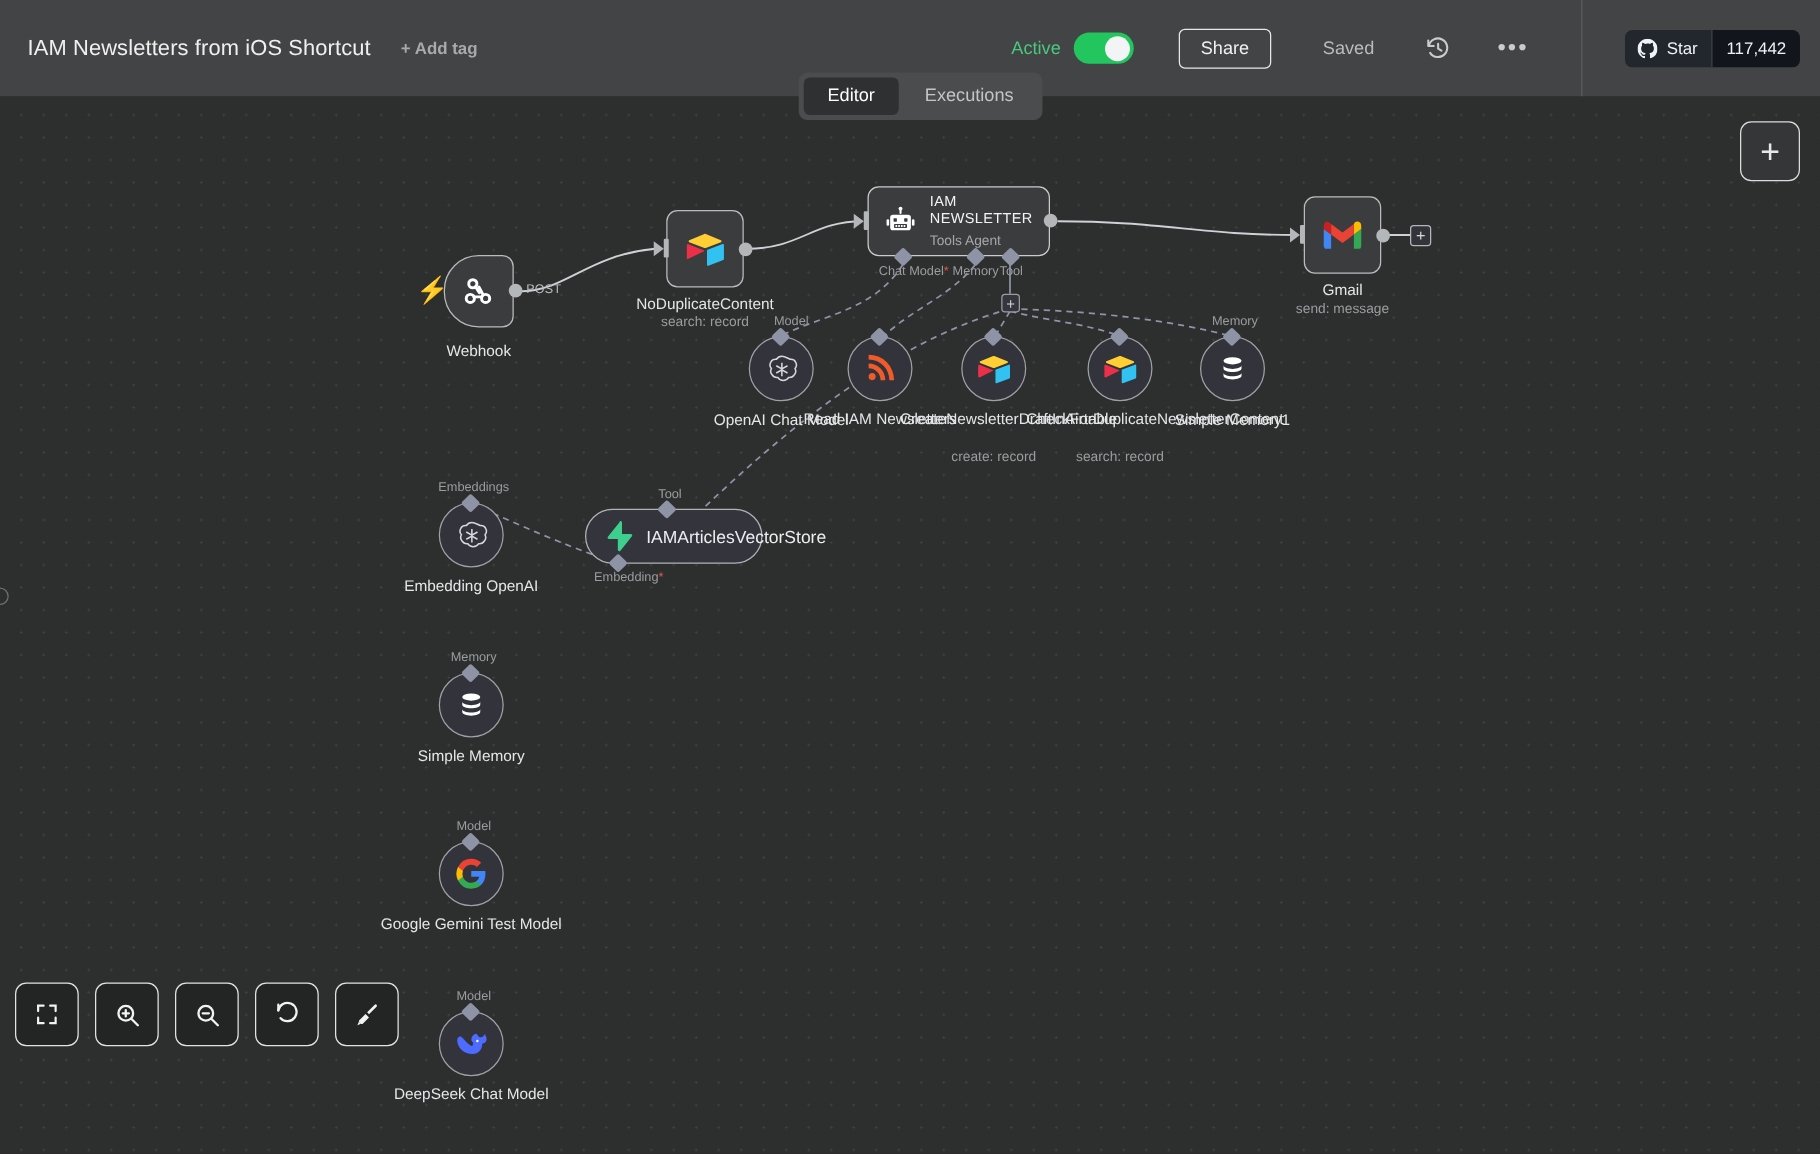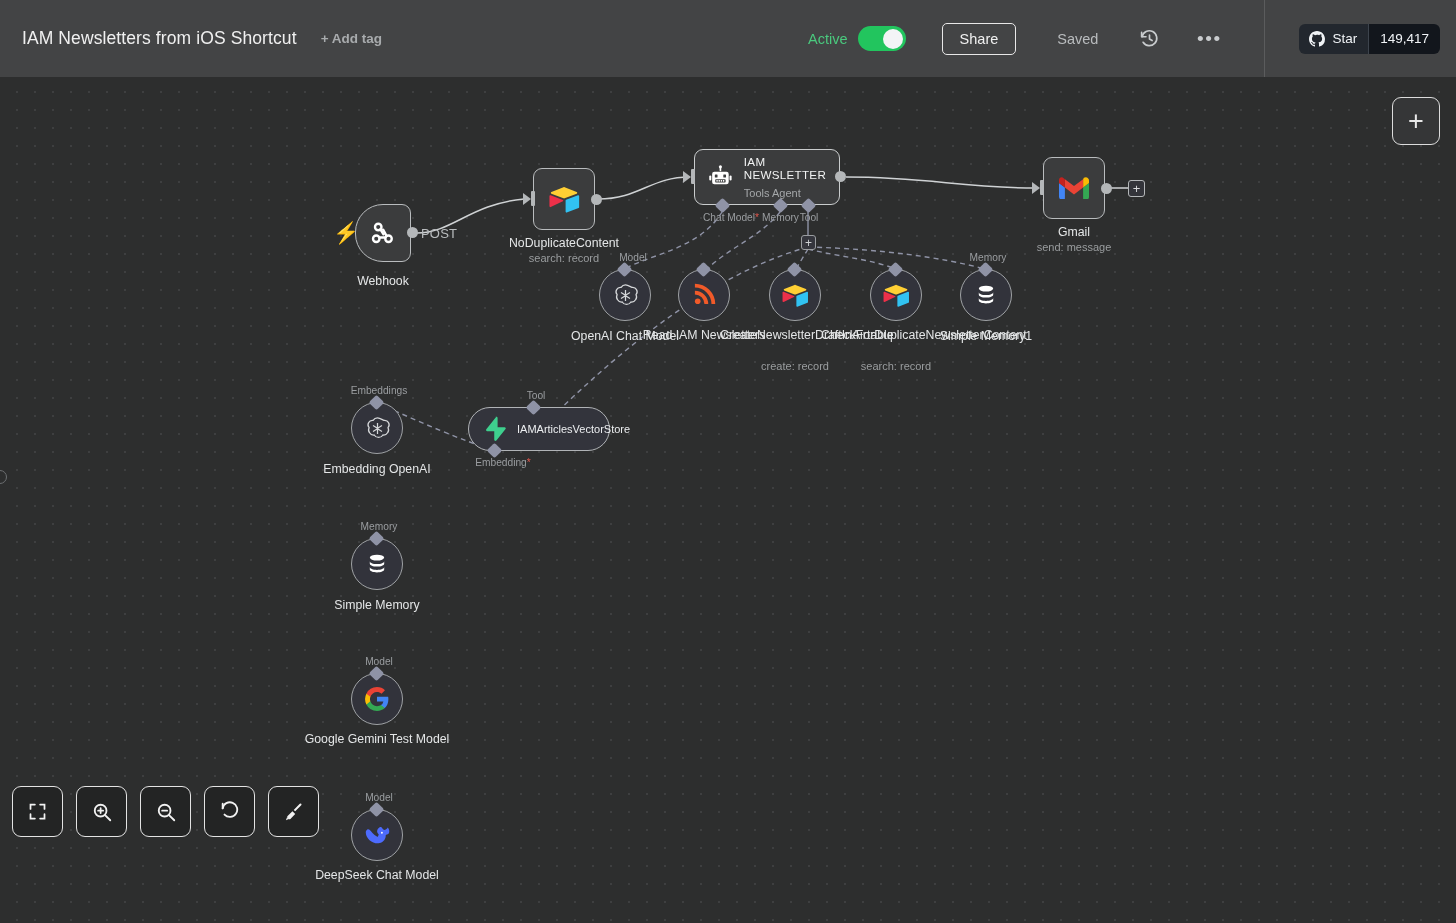--- a/index.html
+++ b/index.html
@@ -169,36 +169,36 @@
   }
   .req-star { color: #e2574c; }
 
   
   .pill-node {
     width: 142px; height: 44px; border-radius: 22px;
     background: #33343c; border: 1.2px solid #b0b3b6;
     display: flex; align-items: center; gap: 10px; padding-left: 14px;
     cursor: pointer;
   }
-  .pill-label { font-size: 11px; color: #eceef0; line-height: 13px; width: 92px; }
+  .pill-label { font-size: 14px; color: #eceef0; line-height: 13px; width: 92px; }
 
   .mini-plus {
     position: absolute; width: 15px; height: 15px; border-radius: 3px;
     border: 1.2px solid #9a9da0; background: #35363d;
     display: flex; align-items: center; justify-content: center;
     color: #cfd2d4; font-size: 12px; line-height: 1; cursor: pointer;
   }
   .end-plus {
     position: absolute; width: 17px; height: 17px; border-radius: 3px;
     border: 1.3px solid #b4b7b9; background: #33343a;
     display: flex; align-items: center; justify-content: center;
     color: #d8dadc; font-size: 13px; line-height: 1; cursor: pointer;
   }
   .edge-label {
-    position: absolute; font-size: 13px; color: #b9bcbe; letter-spacing: .2px;
+    position: absolute; font-size: 10px; color: #b9bcbe; letter-spacing: .2px;
   }
   .bolt { position: absolute; color: #ff6d5a; font-size: 21px; line-height: 1; }
 
   
   .bottom-tools {
     position: absolute; left: 12px; top: 786px; display: flex; gap: 13px; z-index: 30;
   }
   .tool-btn {
     width: 51px; height: 51px; border-radius: 9px;
     background: #232424; border: 1.3px solid #e3e3e3;
@@ -249,26 +249,30 @@
 
         <div class="hdr-divider"></div>
 
         <div class="gh-badge">
           <div class="gh-star">
             <svg width="16" height="16" viewBox="0 0 16 16" fill="#f0f3f6">
               <path d="M8 0C3.58 0 0 3.58 0 8c0 3.54 2.29 6.53 5.47 7.59.4.07.55-.17.55-.38 0-.19-.01-.82-.01-1.49-2.01.37-2.53-.49-2.69-.94-.09-.23-.48-.94-.82-1.13-.28-.15-.68-.52-.01-.53.63-.01 1.08.58 1.23.82.72 1.21 1.87.87 2.33.66.07-.52.28-.87.51-1.07-1.78-.2-3.64-.89-3.64-3.95 0-.87.31-1.59.82-2.15-.08-.2-.36-1.02.08-2.12 0 0 .67-.21 2.2.82a7.4 7.4 0 0 1 2-.27c.68 0 1.36.09 2 .27 1.53-1.04 2.2-.82 2.2-.82.44 1.1.16 1.92.08 2.12.51.56.82 1.27.82 2.15 0 3.07-1.87 3.75-3.65 3.95.29.25.54.73.54 1.48 0 1.07-.01 1.93-.01 2.2 0 .21.15.46.55.38A8.01 8.01 0 0 0 16 8c0-4.42-3.58-8-8-8z"></path>
             </svg>
             <span>Star</span>
           </div>
-          <div class="gh-count">149,417</div>
+          <div class="gh-count">117,442</div>
         </div>
       </div>
     </div>
   </div>
 
+  <div class="tabs">
+    <div class="tab active">Editor</div>
+    <div class="tab">Executions</div>
+  </div>
 
   <div class="canvas">
 
     <div class="side-handle"></div>
 
     <div class="canvas-add">+</div>
 
     <svg class="edges">
 
       <path d="M417,156 C452,156 470,127 524,122" stroke="#cfd2d4" stroke-width="1.5" fill="none"></path>

